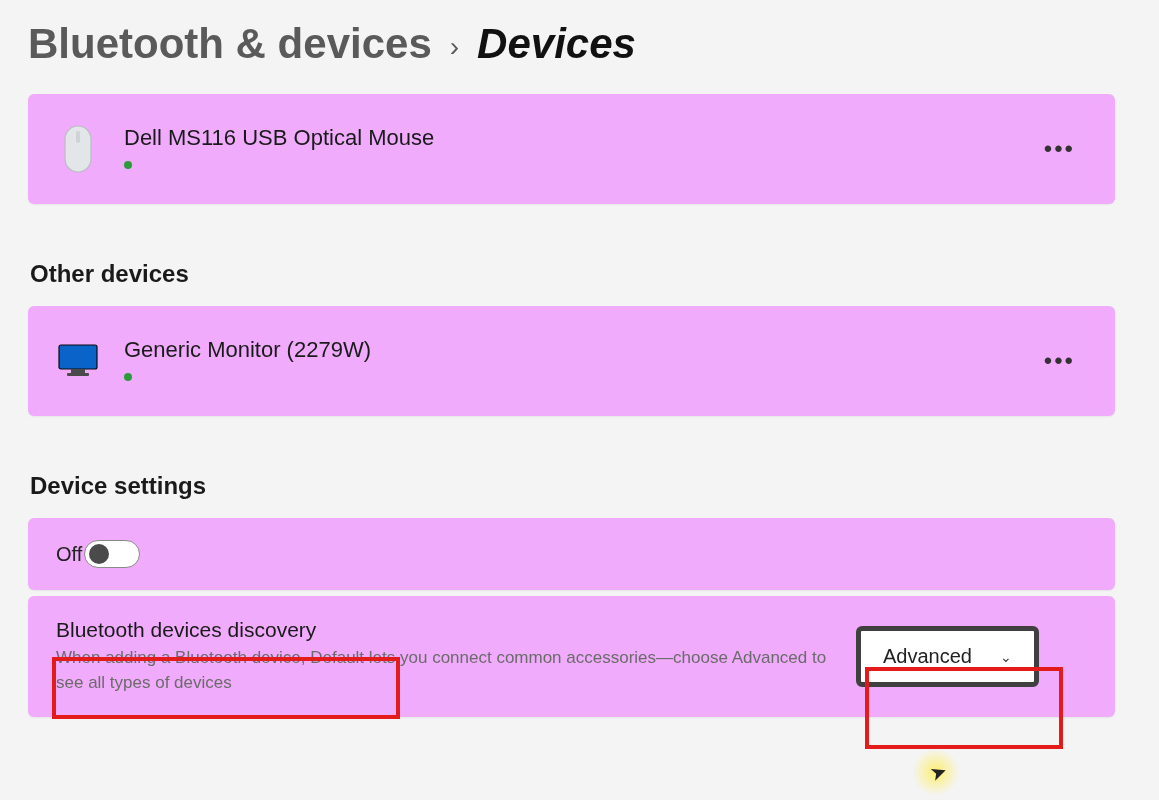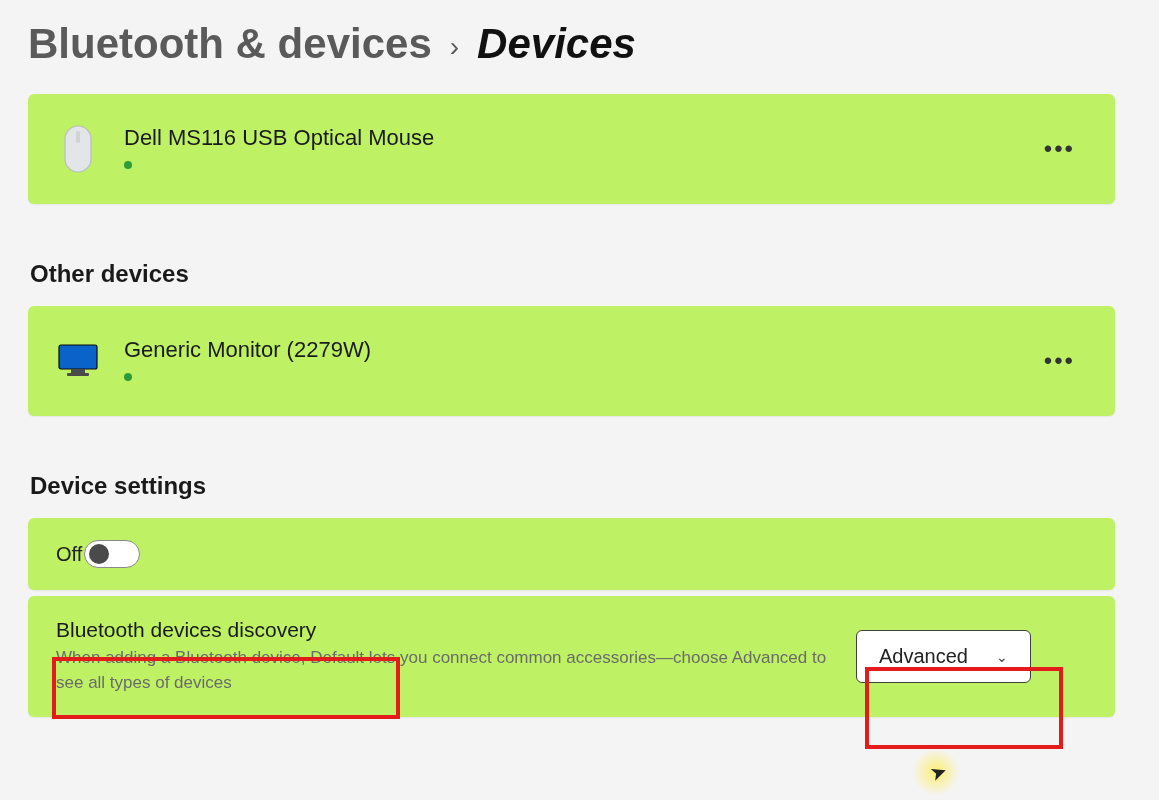--- a/index.html
+++ b/index.html
@@ -30,21 +30,21 @@
     color: #5a5a5a;
     margin-top: 6px;
   }
   .breadcrumb .current {
     font-size: 42px;
     font-weight: 600;
     color: #111;
     font-style: italic;
   }
   .card {
-    background: #bef264;
+    background: #f0abfc;
     border-radius: 6px;
     box-shadow: 0 1px 2px rgba(0,0,0,0.06);
   }
   .device-card {
     display: flex;
     align-items: center;
     padding: 20px 28px;
     min-height: 110px;
   }
   .device-icon {
@@ -86,21 +86,21 @@
     width: 56px; height: 28px; border-radius: 14px;
     border: 1.5px solid #8a8a8a; background: #fff;
     position: relative; cursor: pointer;
   }
   .toggle .knob {
     width: 20px; height: 20px; border-radius: 50%;
     background: #4a4a4a; position: absolute; top: 3px; left: 4px;
   }
   .select-box {
     display: flex; align-items: center; gap: 28px;
-    border: 1px solid #404040; border-radius: 6px;
+    border: 5px solid #404040; border-radius: 6px;
     padding: 14px 22px; background: #fff; cursor: pointer;
     position: relative; z-index: 1;
   }
   .select-box .val { font-size: 20px; color: #222; }
   .select-box .chev-down { font-size: 14px; color: #444; }
   .highlight-box {
     position: absolute; border: 4px solid #e31b1b;
     pointer-events: none; z-index: 5;
   }
   .hl1 { left: 52px; top: 657px; width: 348px; height: 62px; }

